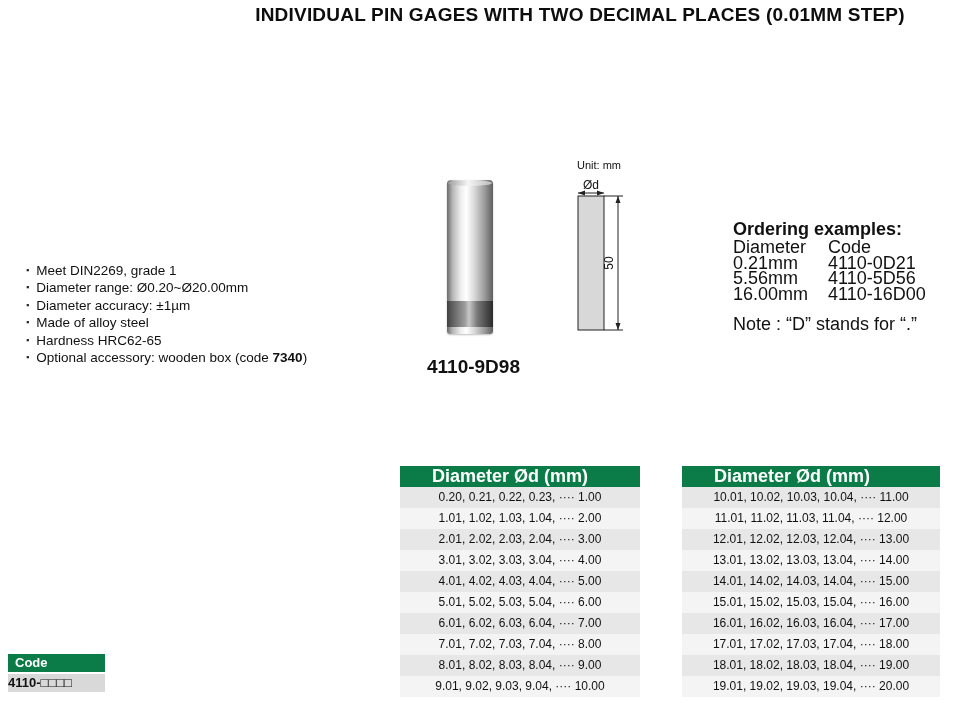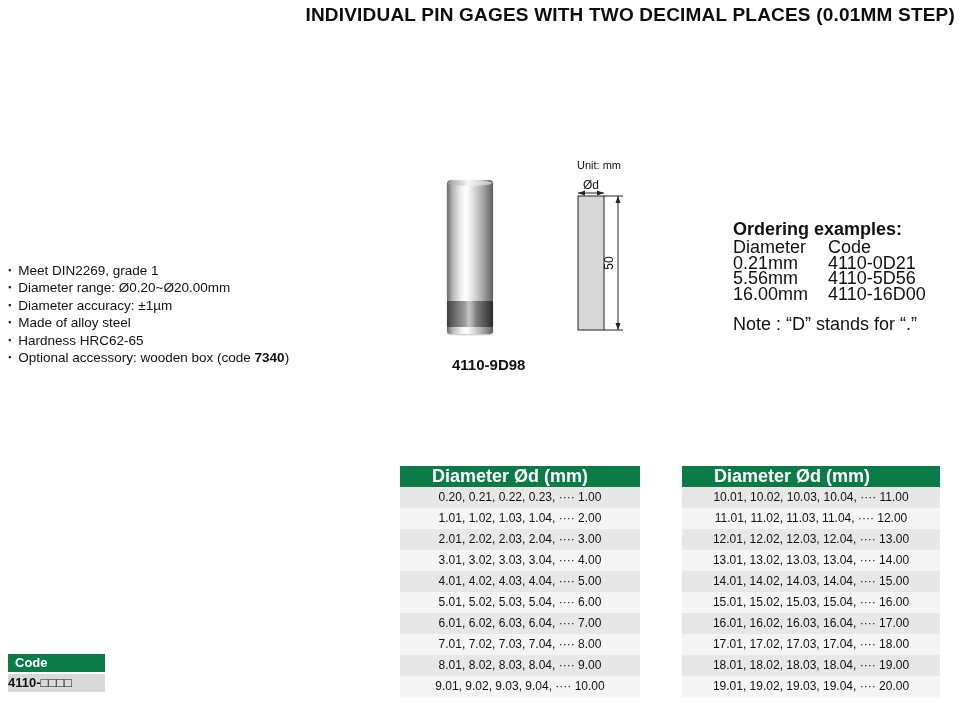--- a/index.html
+++ b/index.html
@@ -8,25 +8,25 @@
     --row-even:#f4f4f4;
   }
   *{box-sizing:border-box;}
   html,body{margin:0;padding:0;}
   body{
     width:961px;height:703px;position:relative;background:#ffffff;
     font-family:"Liberation Sans",sans-serif;color:#111;overflow:hidden;
   }
   .title{
     position:absolute;top:4px;left:205px;width:750px;margin:0;
-    text-align:right;font-size:19px;font-weight:bold;letter-spacing:.2px;color:#0d0d0d;
+    text-align:center;font-size:19px;font-weight:bold;letter-spacing:.2px;color:#0d0d0d;
   }
   
   .features{
-    position:absolute;left:8px;top:262px;margin:0;padding:0;list-style:none;
+    position:absolute;left:26px;top:262px;margin:0;padding:0;list-style:none;
     font-size:13.5px;line-height:17.4px;color:#111;
   }
   .features .bullet{
     display:inline-block;font-size:9px;vertical-align:2px;margin-right:7px;color:#222;
   }
   
   .pin-wrap{position:absolute;left:446px;top:180px;width:48px;height:158px;}
   .pin-body{
     width:46px;height:154px;margin:0 auto;position:relative;
     border-radius:4px 4px 3px 3px;
@@ -35,21 +35,21 @@
   }
   .pin-body::before{
     content:"";position:absolute;top:0;left:1px;right:1px;height:6px;
     border-radius:50%;background:linear-gradient(90deg,#9c9c9c,#f5f5f5 45%,#bdbdbd);
   }
   .pin-band{
     position:absolute;left:0;right:0;bottom:7px;height:26px;
     background:linear-gradient(90deg,#3c3c3c 0%,#8f8f8f 38%,#c2c2c2 48%,#6f6f6f 66%,#242424 100%);
     opacity:.9;
   }
-  .pin-caption{position:absolute;left:427px;top:356px;font-size:15px;font-weight:bold;margin-left:25px;}
+  .pin-caption{position:absolute;left:427px;top:356px;font-size:19px;font-weight:bold;}
   
   .drawing{position:absolute;left:560px;top:153px;}
   .drawing text{font-family:"Liberation Sans",sans-serif;fill:#111;}
   .drawing .small{font-size:11px;}
   .drawing .dim{font-size:12px;}
   .drawing line,.drawing rect{stroke:#222;stroke-width:1;}
   .drawing rect{fill:#d8d8d8;}
   .drawing path{fill:#222;}
   
   .ordering{position:absolute;left:733px;top:222px;font-size:18px;line-height:15.8px;width:230px;}

